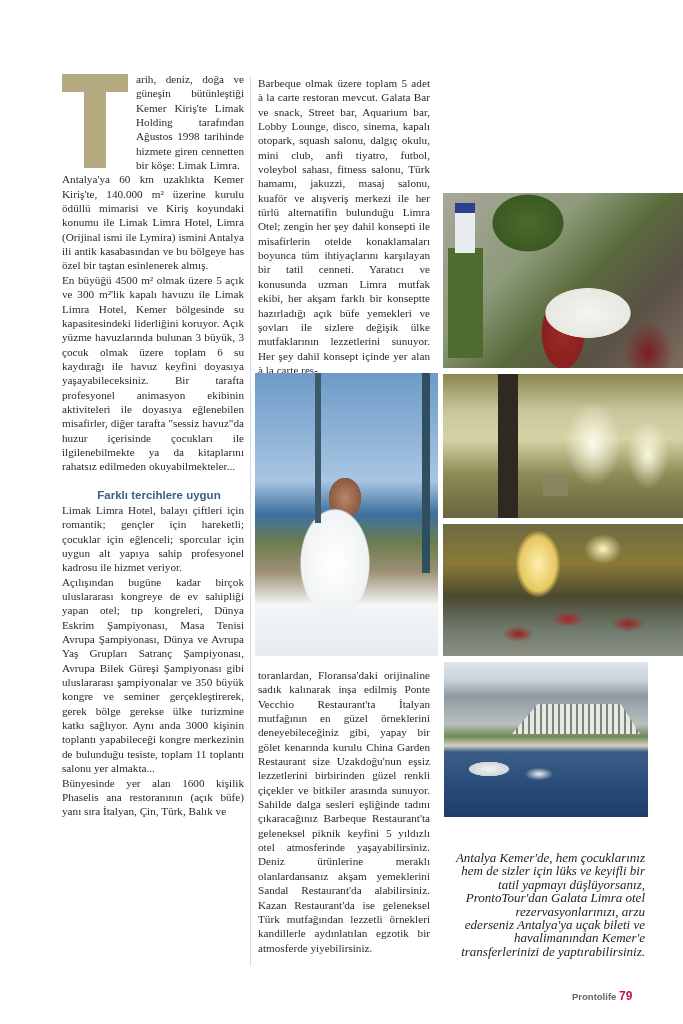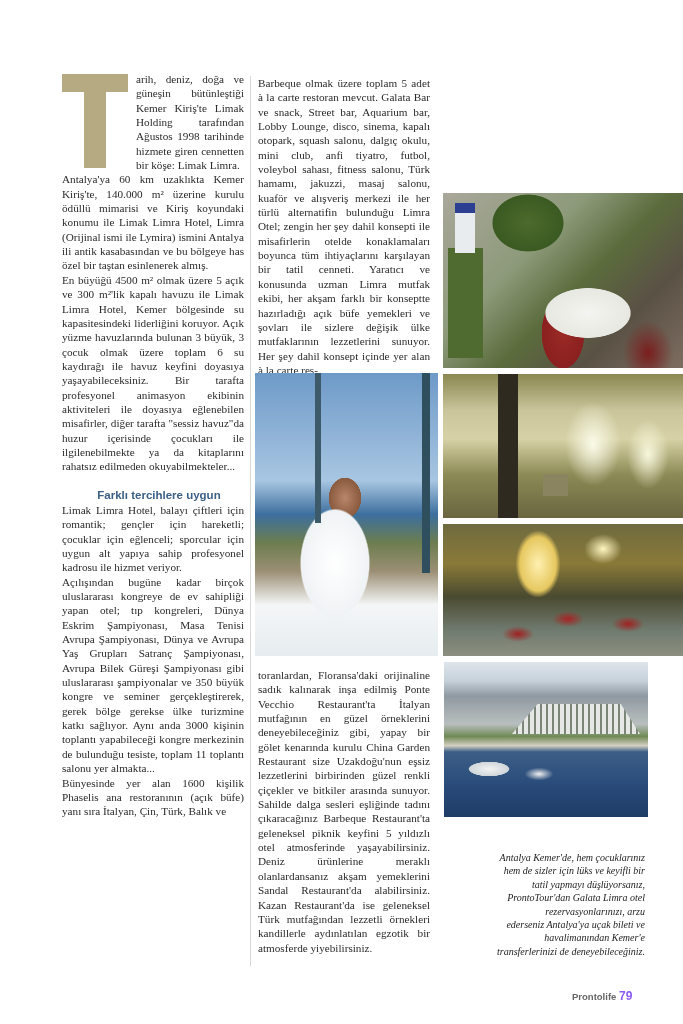--- a/index.html
+++ b/index.html
@@ -66,27 +66,27 @@
       background:
         radial-gradient(ellipse 28px 10px at 45px 107px, #f2f2f2 0%, #cfd6da 70%, transparent 74%),
         radial-gradient(ellipse 18px 8px at 95px 112px, #f0f0f0 0%, transparent 80%),
         linear-gradient(180deg, #dfe6ec 0%, #c6d1da 12%, #8f99a2 22%, #b9bfbf 40%, #6f8a55 48%, #d6d0c2 54%, #3c5e86 58%, #294b7a 80%, #1e3c66 100%);
     }
     #photo-beach .hotel { position:absolute; left:68px; top:42px; width:128px; height:30px;
       background: repeating-linear-gradient(90deg, #e6e8e6 0 4px, #7b8578 4px 6px); clip-path: polygon(0 100%, 20% 0, 85% 0, 100% 100%); }
     .caption {
       position: absolute; left: 455px; top: 851px; width: 190px;
       font-family: "Liberation Serif", "DejaVu Serif", serif; font-style: italic;
-      font-size: 10px; line-height: 13.4px; text-align: right; color: #222;
+      font-size: 13px; line-height: 13.4px; text-align: right; color: #222;
     }
     .folio {
       position: absolute; left: 572px; top: 989px;
       font-family: "Liberation Sans", "DejaVu Sans", sans-serif; font-size: 9.5px; color: #666; font-weight: bold;
     }
-    .folio .num { font-size: 12px; color: #8b5cf6; }
+    .folio .num { font-size: 12px; color: #be185d; }
   </style>
 </head>
 <body>
 
 <div class="divider"></div>
 
 <div id="col1" class="col">
   <div class="dropcap">
     <div class="bar"></div>
       <div class="stem"></div>
@@ -131,19 +131,19 @@
 </div>
 
 <div class="caption">
   <div>Antalya Kemer'de, hem çocuklarınız</div>
   <div>hem de sizler için lüks ve keyifli bir</div>
   <div>tatil yapmayı düşlüyorsanız,</div>
   <div>ProntoTour'dan Galata Limra otel</div>
   <div>rezervasyonlarınızı, arzu</div>
   <div>ederseniz Antalya'ya uçak bileti ve</div>
   <div>havalimanından Kemer'e</div>
-  <div>transferlerinizi de deneyebileceğiniz.</div>
+  <div>transferlerinizi de yaptırabilirsiniz.</div>
 </div>
 
 <div class="folio">
   <span>Prontolife</span>
   <span class="num">79</span>
 </div>
 
 </body></html>

